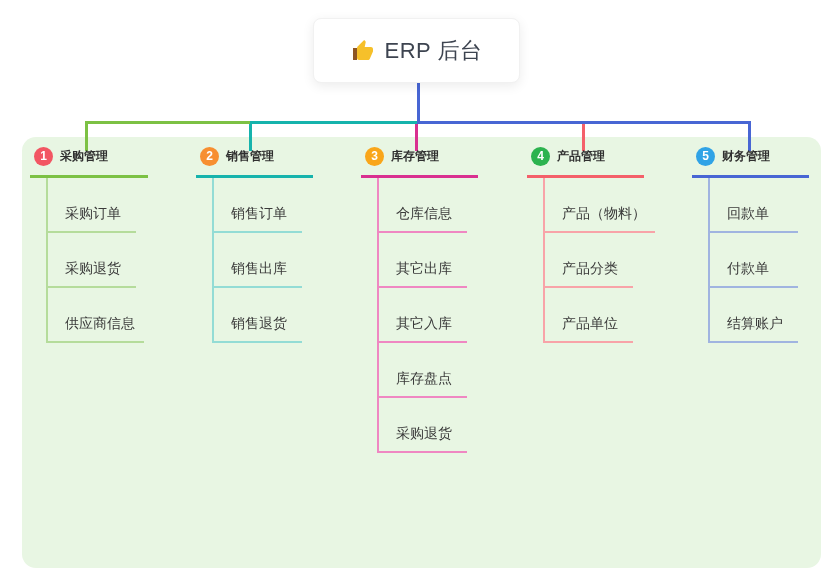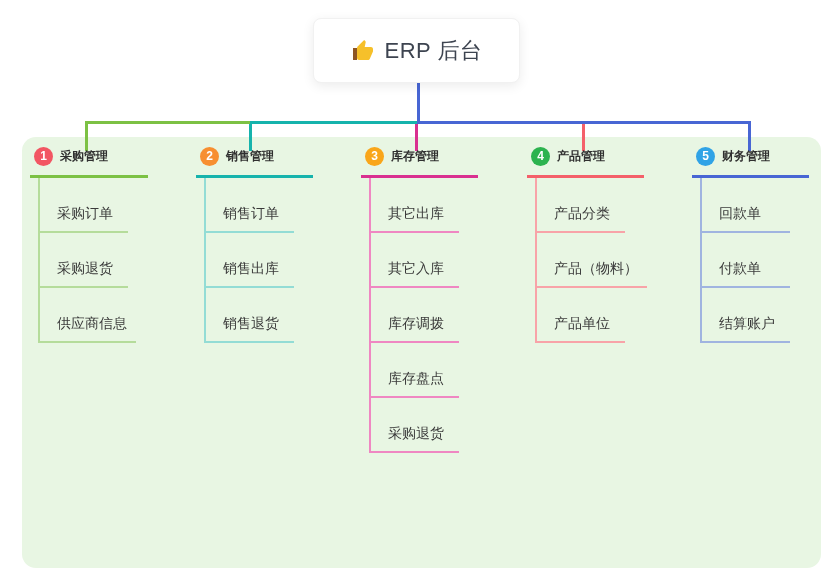--- a/index.html
+++ b/index.html
@@ -61,21 +61,21 @@
   .branch-badge {
     width: 19px; height: 19px; border-radius: 50%;
     background: var(--badge); color: #ffffff;
     font-size: 12px; font-weight: bold; line-height: 19px; text-align: center;
     flex: 0 0 auto;
   }
   .branch-title {
     font-size: 12px; font-weight: 600; color: #2f2f2f; white-space: nowrap;
   }
 
-  .children { margin-left: 8px; border-left: 2px solid var(--light); }
+  .children { margin-left: 16px; border-left: 2px solid var(--light); }
   .child {
     width: fit-content; min-width: 88px; height: 55px;
     border-bottom: 2px solid var(--light);
     display: flex; align-items: flex-end; cursor: pointer;
   }
   .child .child-label {
     padding: 0 9px 8px 17px; font-size: 14px; color: #3a3a3a; white-space: nowrap;
   }
 </style>
 </head>
@@ -139,48 +139,48 @@
     </div>
   </div>
 
   <div class="branch-col col-3" style="--line: #d93090; --light: #ef87c2; --badge: #f9a61a;">
     <div class="branch-header">
       <span class="branch-badge">3</span>
       <span class="branch-title">库存管理</span>
     </div>
     <div class="children">
       <div class="child">
+          <span class="child-label">仓库信息</span>
+        </div>
+      <div class="child">
           <span class="child-label">其它出库</span>
         </div>
       <div class="child">
           <span class="child-label">其它入库</span>
-        </div>
-      <div class="child">
-          <span class="child-label">库存调拨</span>
         </div>
       <div class="child">
           <span class="child-label">库存盘点</span>
         </div>
       <div class="child">
           <span class="child-label">采购退货</span>
         </div>
     </div>
   </div>
 
   <div class="branch-col col-4" style="--line: #f4606a; --light: #f8a3a8; --badge: #2cb34f;">
     <div class="branch-header">
       <span class="branch-badge">4</span>
       <span class="branch-title">产品管理</span>
     </div>
     <div class="children">
       <div class="child">
+          <span class="child-label">产品（物料）</span>
+        </div>
+      <div class="child">
           <span class="child-label">产品分类</span>
-        </div>
-      <div class="child">
-          <span class="child-label">产品（物料）</span>
         </div>
       <div class="child">
           <span class="child-label">产品单位</span>
         </div>
     </div>
   </div>
 
   <div class="branch-col col-5" style="--line: #4866d4; --light: #a0b4e0; --badge: #30a3e6;">
     <div class="branch-header">
       <span class="branch-badge">5</span>

